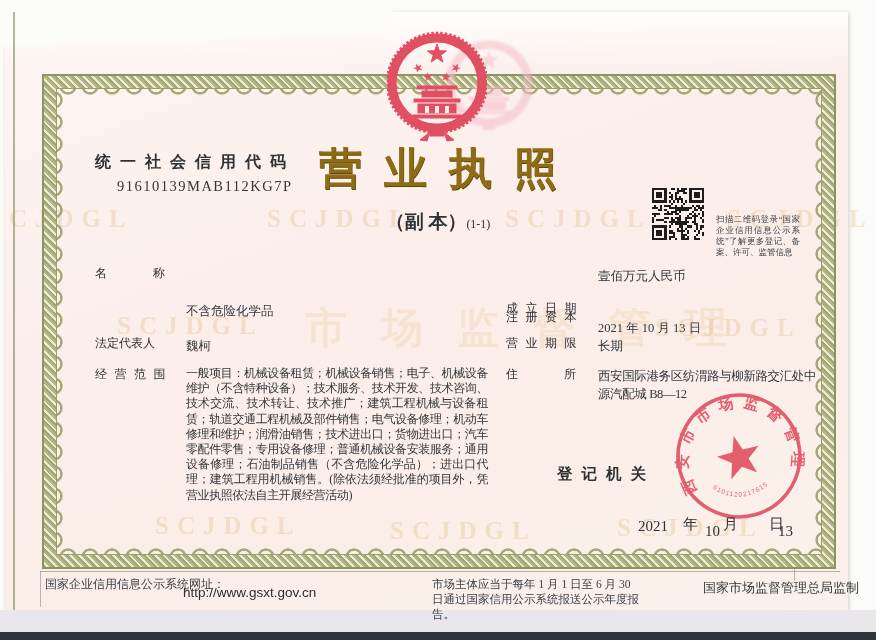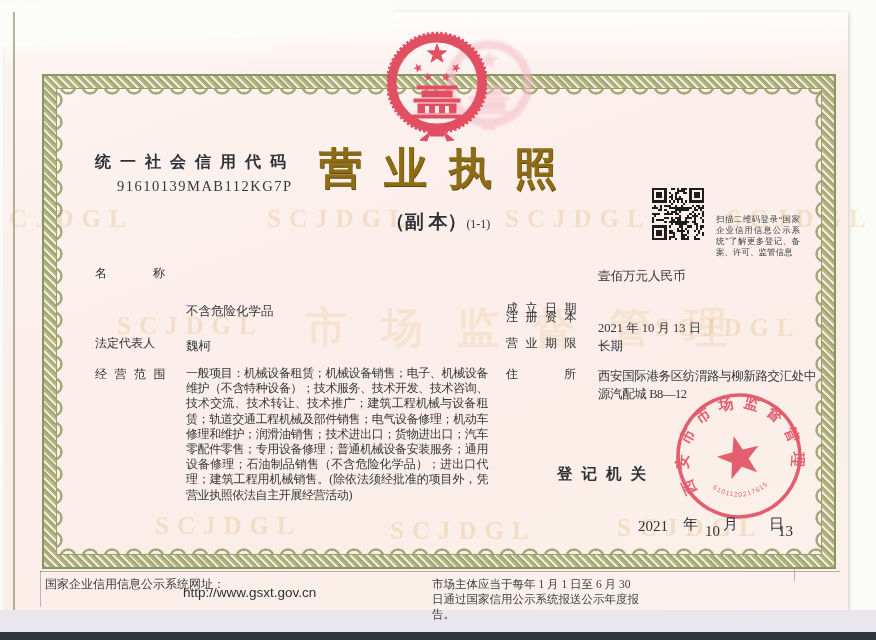--- a/index.html
+++ b/index.html
@@ -423,17 +423,18 @@
         </g>
       </svg>
     </div>
 
     <div class="foot-line"></div>
     <div class="foot-tick-l"></div>
     <div class="foot-tick-r"></div>
     <div class="foot-site-label">国家企业信用信息公示系统网址：</div>
     <div class="foot-site-url">http://www.gsxt.gov.cn</div>
     <div class="foot-notice">市场主体应当于每年 1 月 1 日至 6 月 30 日通过国家信用公示系统报送公示年度报告。</div>
+    <div class="foot-producer">国家市场监督管理总局监制</div>
   </div>
 
   <div class="gray-strip"></div>
   <div class="dark-bar"></div>
 </div>
 
 </body></html>

